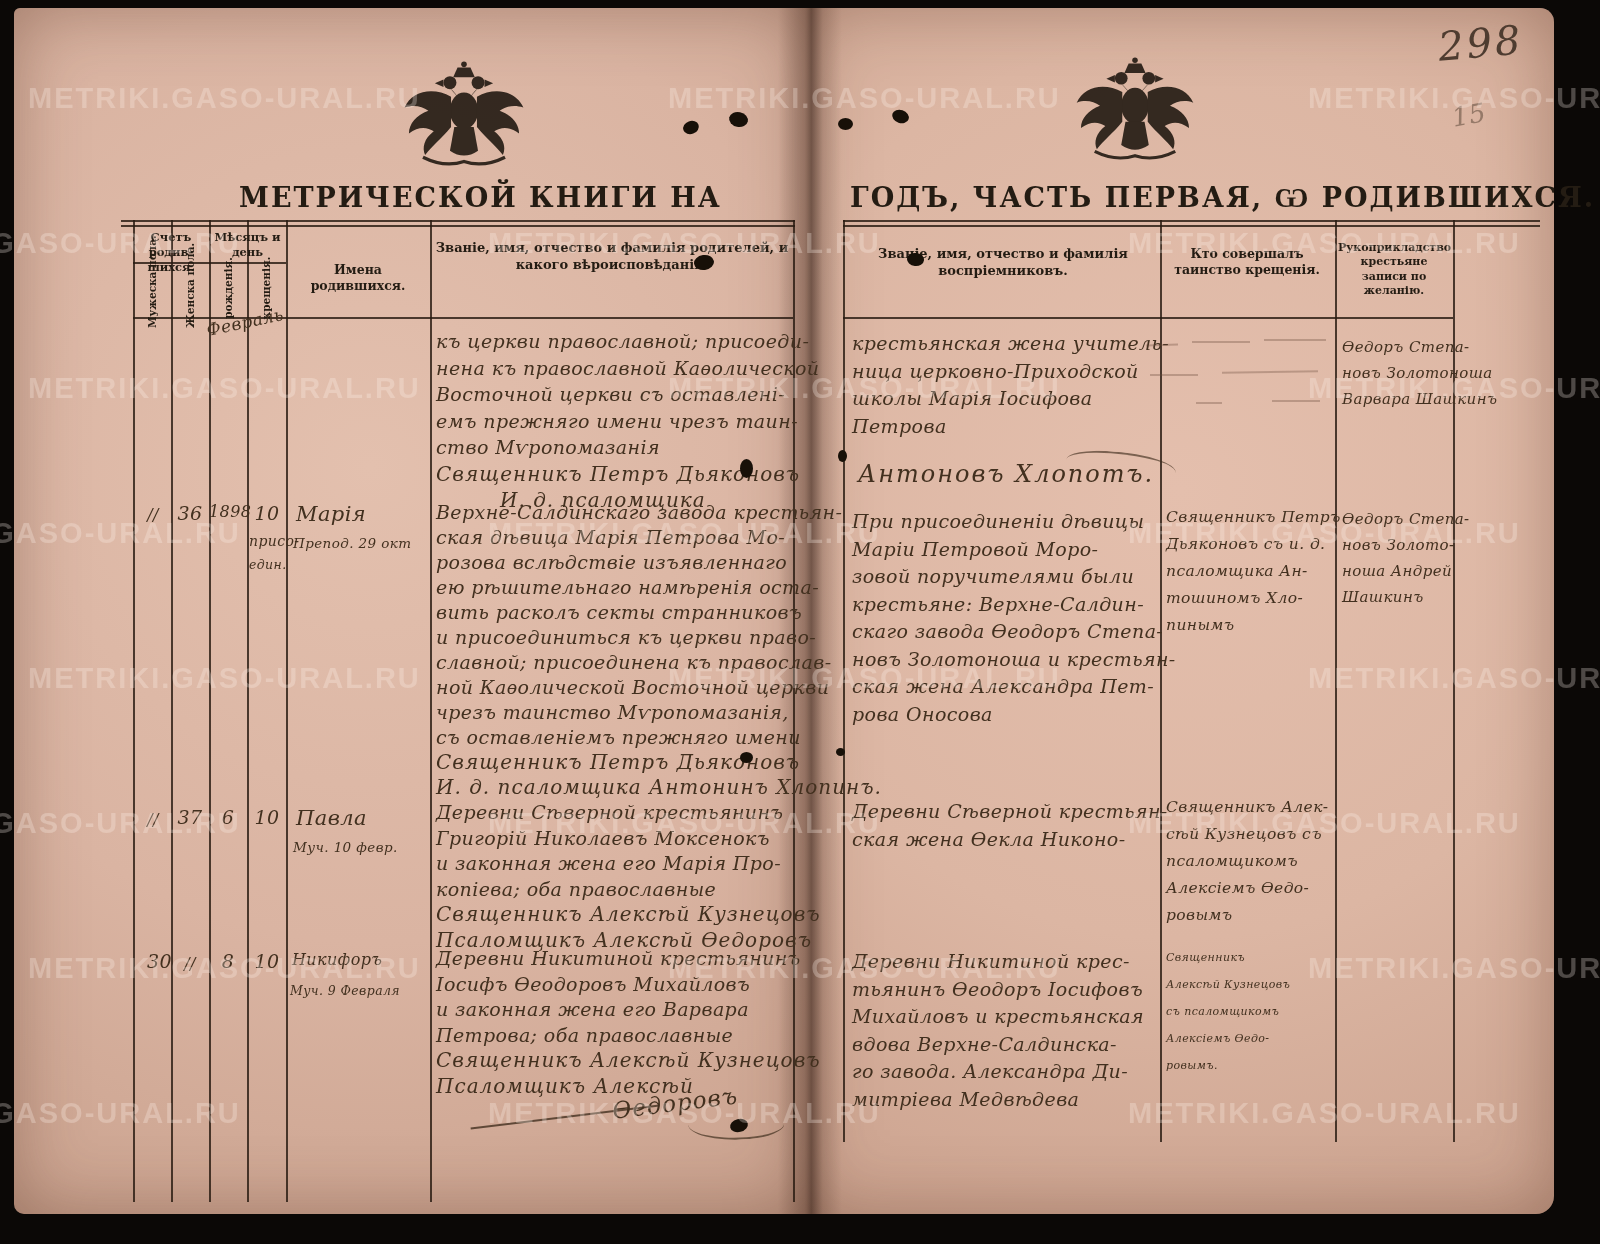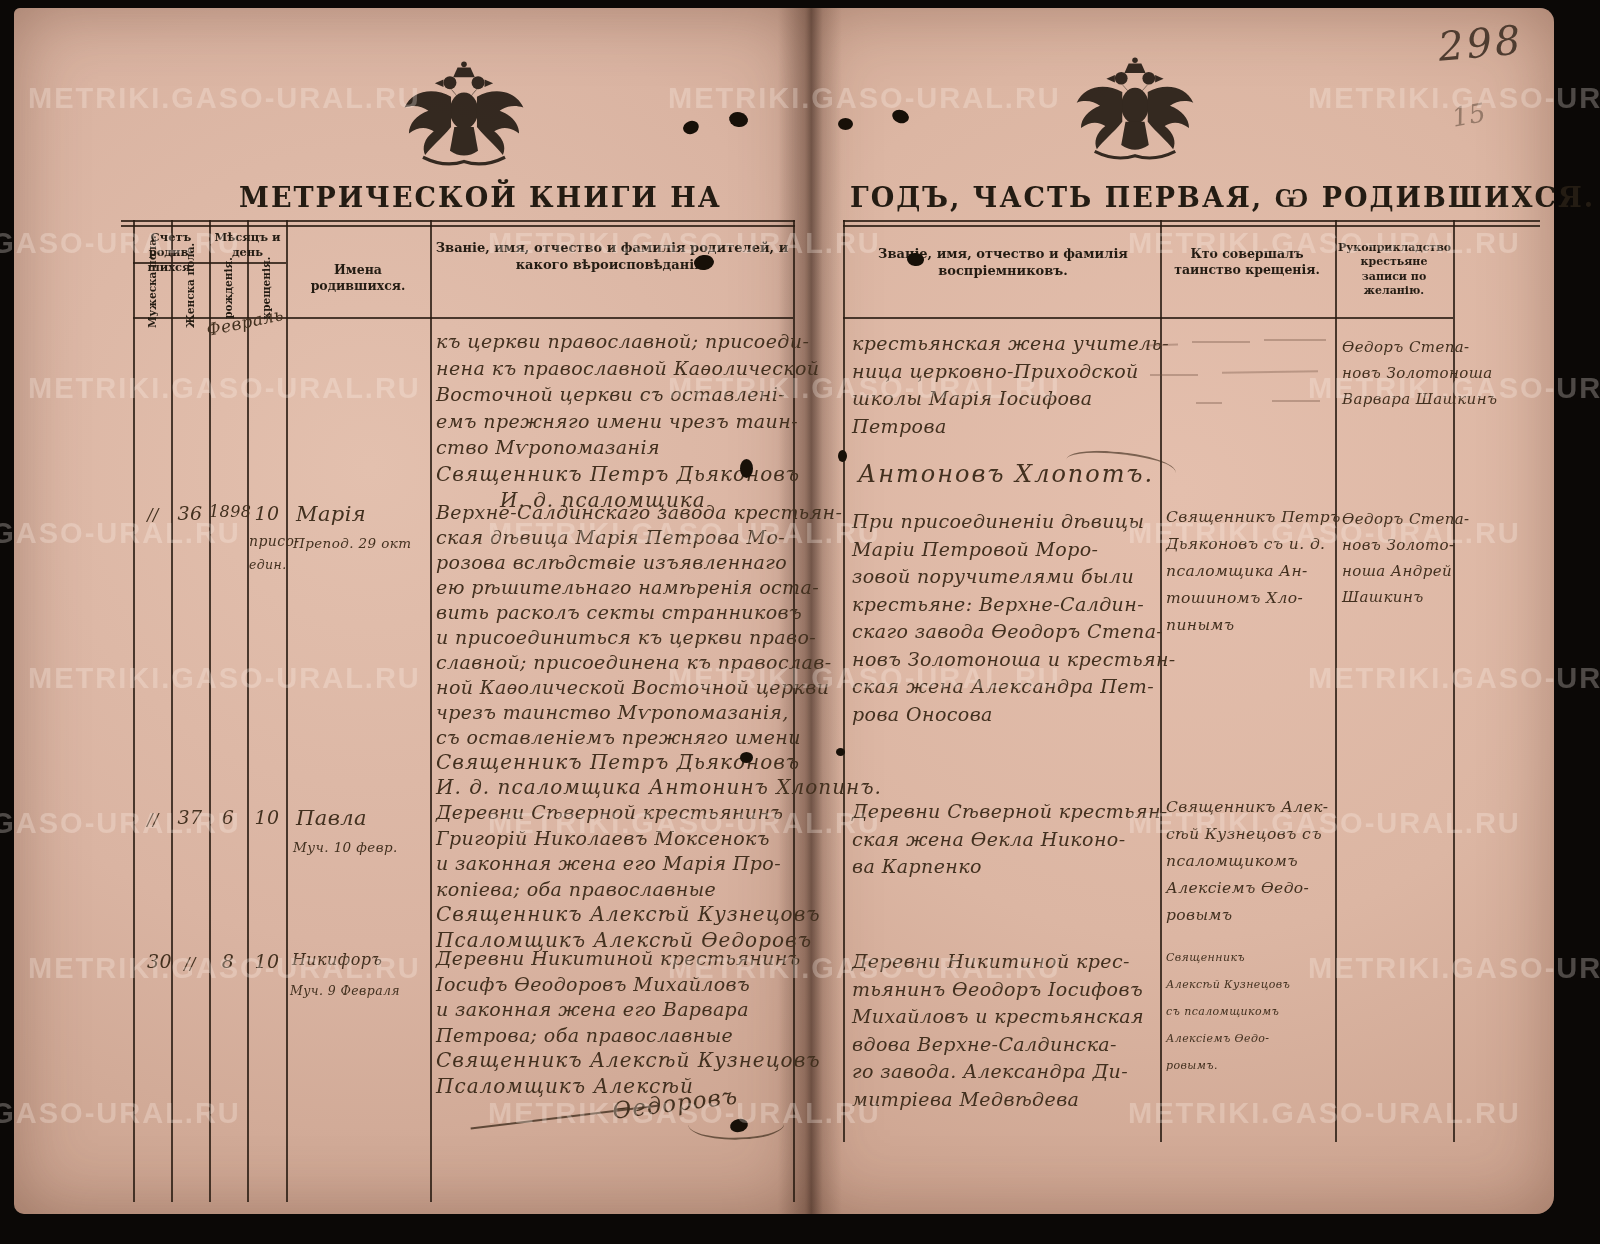--- a/index.html
+++ b/index.html
@@ -222,21 +222,20 @@
   <div class="hw hwb" style="left:1342px;top:506px;font-size:15px;line-height:26px">
     <div>Ѳедоръ Степа-</div>
       <div>новъ Золото-</div>
     <div>ноша Андрей</div>
       <div>Шашкинъ</div>
   </div>
 
   <div class="hw hwb" style="left:852px;top:798px;font-size:19px;line-height:27.5px">
     <div>Деревни Сѣверной крестьян-</div>
       <div>ская жена Ѳекла Никоно-</div>
-    <div>ва Карпенко</div>
   </div>
   <div class="hw hwb" style="left:1166px;top:794px;font-size:15.5px;line-height:27px">
     <div>Священникъ Алек-</div>
       <div>сѣй Кузнецовъ съ</div>
     <div>псаломщикомъ</div>
       <div>Алексіемъ Ѳедо-</div>
     <div>ровымъ</div>
   </div>
 
   <div class="hw hwb" style="left:852px;top:948px;font-size:19px;line-height:27.5px">

